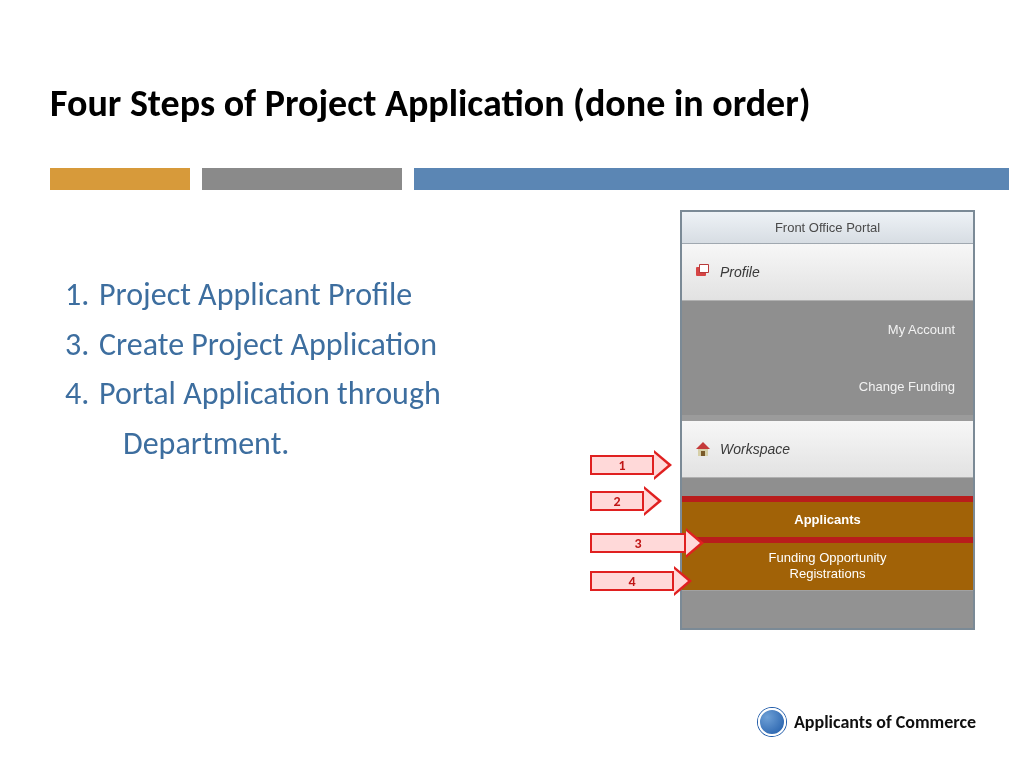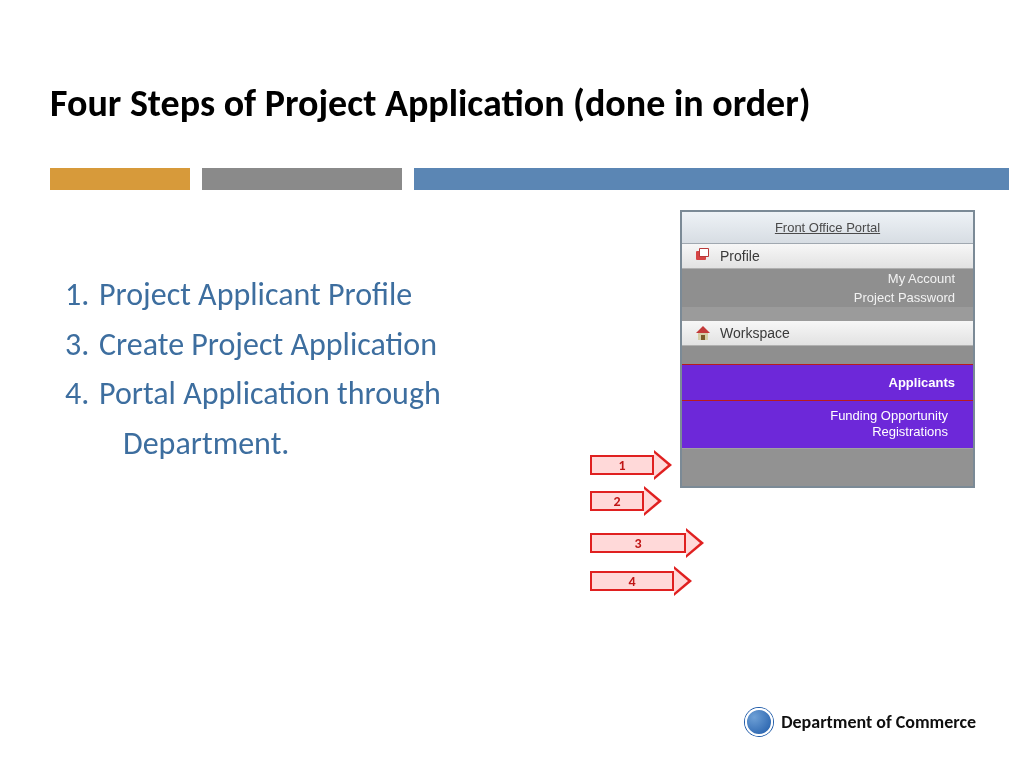--- a/index.html
+++ b/index.html
@@ -10,24 +10,24 @@
   .accent-row .seg { height: 22px; float: left; }
   .seg1 { width: 140px; background: #d79a3a; margin-right: 12px; }
   .seg2 { width: 200px; background: #8a8a8a; margin-right: 12px; }
   .seg3 { width: 595px; background: #5b86b4; }
   .steps { position: absolute; left: 65px; top: 270px; font-size: 32px; color: #3d6e9f; line-height: 1.55; }
   .steps ol { list-style: none; }
   .steps li { padding-left: 0; }
   .steps .num { display: inline-block; width: 34px; }
   .steps .cont { padding-left: 58px; }
   .portal { position: absolute; left: 680px; top: 210px; width: 295px; border: 2px solid #7b8a96; background: #9b9b9b; font-family: Verdana, Arial, sans-serif; }
-  .portal-head { background: linear-gradient(#eef2f6, #d7dde3); color: #4a4a4a; font-size: 13px; text-align: center; padding: 8px 4px; border-bottom: 1px solid #a0a8b0; text-decoration: underline; }
-  .portal-section-light { background: linear-gradient(#f7f7f7, #e2e2e2); color: #3a3a3a; font-size: 14px; padding: 4px 12px; border-bottom: 1px solid #b0b0b0; display: flex; align-items: flex-end; }
-  .portal-sub { background: #8f8f8f; color: #f2f2f2; font-size: 13px; text-align: right; padding: 2px 18px; }
-  .portal-item { background: #6d28d9; color: #fff; font-size: 13px; text-align: right; padding: 10px 18px; border-top: 1px solid #b91c1c; position: relative; }
+  .portal-head { background: linear-gradient(#eef2f6, #d7dde3); color: #4a4a4a; font-size: 13px; text-align: center; padding: 8px 4px; border-bottom: 1px solid #a0a8b0; }
+  .portal-section-light { background: linear-gradient(#f7f7f7, #e2e2e2); color: #3a3a3a; font-size: 14px; padding: 20px 12px; border-bottom: 1px solid #b0b0b0; display: flex; align-items: flex-end; font-style: italic; }
+  .portal-sub { background: #8f8f8f; color: #f2f2f2; font-size: 13px; text-align: right; padding: 21px 18px; }
+  .portal-item { background: #a16207; color: #fff; font-size: 13px; text-align: center; padding: 10px 18px; border-top: 6px solid #b91c1c; position: relative; }
   .portal-item.bold { font-weight: 700; }
   .portal-item.twoline { line-height: 1.25; padding: 7px 25px; }
   .icon-profile, .icon-house { width: 18px; height: 16px; display: inline-block; margin-right: 8px; position: relative; }
   .icon-profile svg, .icon-house svg { width: 18px; height: 16px; }
   .arrow { position: absolute; height: 24px; z-index: 5; }
   .arrow .shaft { height: 20px; border: 2px solid #e02020; background: #ffd9d9; position: absolute; top: 2px; left: 0; display: flex; align-items: center; justify-content: center; color: #c01616; font-weight: 700; font-size: 14px; }
   .arrow .head { position: absolute; top: -3px; width: 0; height: 0; border-top: 15px solid transparent; border-bottom: 15px solid transparent; border-left: 18px solid #e02020; }
   .arrow .head-inner { position: absolute; top: 0; width: 0; height: 0; border-top: 12px solid transparent; border-bottom: 12px solid transparent; border-left: 14px solid #ffd9d9; }
   .footer { position: absolute; right: 48px; bottom: 32px; display: flex; align-items: center; }
   .seal { width: 28px; height: 28px; border-radius: 50%; background: radial-gradient(circle at 30% 30%, #6ea0d6, #1e5aa8); border: 2px solid #fff; box-shadow: 0 0 0 1px #1e5aa8; margin-right: 8px; }
@@ -63,23 +63,23 @@
         <svg viewBox="0 0 18 16">
             <rect x="2" y="3" width="10" height="9" fill="#d64545" rx="1"></rect>
             <rect x="5" y="0" width="10" height="9" fill="#b83a3a" rx="1"></rect>
             <rect x="6" y="1" width="8" height="7" fill="#fff"></rect>
           </svg>
       </span>
       <span>Profile</span>
     </div>
 
     <div class="portal-sub">My Account</div>
-    <div class="portal-sub">Project Password</div>
+    <div class="portal-sub">Change Funding</div>
 
-    <div class="portal-section-light" style="margin-top:14px;">
+    <div class="portal-section-light" style="margin-top:6px;">
       <span class="icon-house">
         <svg viewBox="0 0 18 16">
             <polygon points="9,1 2,8 16,8" fill="#c43a3a"></polygon>
             <rect x="4" y="8" width="10" height="7" fill="#d6cfa8"></rect>
             <rect x="7" y="10" width="4" height="5" fill="#7a5a2a"></rect>
           </svg>
       </span>
       <span>Workspace</span>
     </div>
 
@@ -105,16 +105,16 @@
       <div class="head-inner" style="left:96px;"></div>
   </div>
   <div class="arrow" style="left:590px; top:569px; width:140px;">
     <div class="shaft" style="width:84px;">4</div>
     <div class="head" style="left:84px;"></div>
       <div class="head-inner" style="left:84px;"></div>
   </div>
 
   <div class="footer">
     <div class="seal"></div>
-    <div class="footer-text">Department of Commerce</div>
+    <div class="footer-text">Applicants of Commerce</div>
   </div>
 
 </div>
 
 </body></html>

